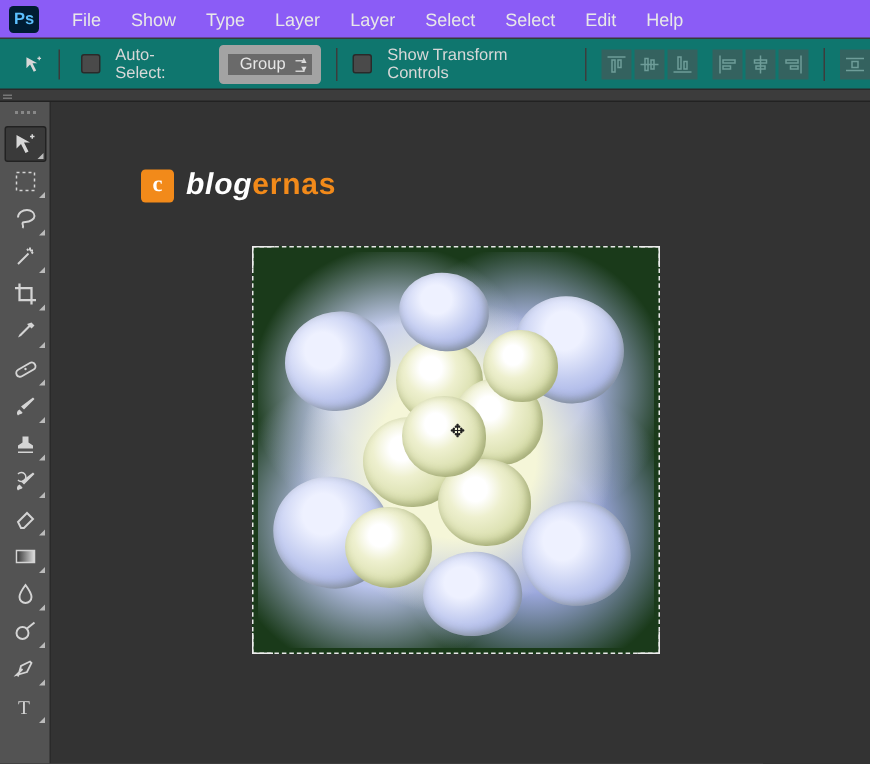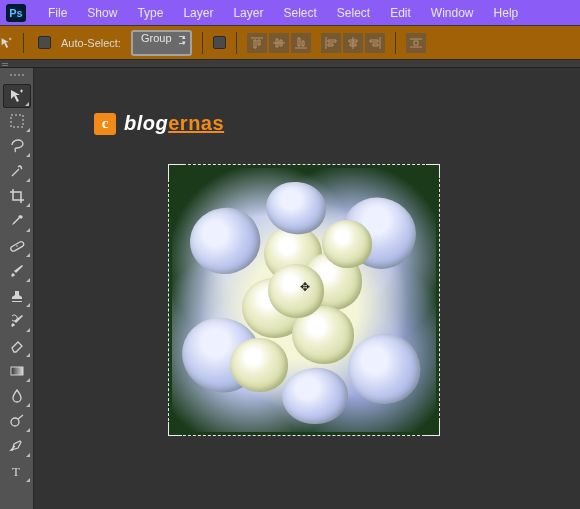--- a/index.html
+++ b/index.html
@@ -35,47 +35,48 @@
   }
   .menu-item {
     padding: 4px 8px;
     font-size: 12px;
     color: #e8e8e8;
     cursor: default;
   }
   
   .optionsbar {
     height: 34px;
-    background: #a16207;
+    background: #0f766e;
     border-bottom: 1px solid #2a2a2a;
     display: flex;
     align-items: center;
+    padding-left: 16px;
     gap: 10px;
   }
   .tool-indicator {
     width: 24px; height: 20px;
     display: flex; align-items: center; justify-content: center;
     border-right: 1px solid #3a3a3a;
     padding-right: 10px;
     margin-right: 4px;
   }
   .checkbox {
     width: 13px; height: 13px;
     border: 1px solid #2a2a2a;
     background: #4a4a4a;
     border-radius: 2px;
   }
   .opt-label { font-size: 11px; color: #d8d8d8; }
   .dropdown {
     background: #6a6a6a;
-    border: 2px solid #a3a3a3;
+    border: 6px solid #a3a3a3;
     border-radius: 3px;
     height: 26px;
     padding: 0 18px 0 8px;
-    display: flex; 
+    display: flex; align-items: center;
     font-size: 11px;
     position: relative;
     color: #e6e6e6;
   }
   .dropdown::after {
     content: "";
     position: absolute;
     right: 5px; top: 4px;
     width: 6px; height: 8px;
     background:
@@ -155,21 +156,21 @@
     left: 60px; top: 44px;
     display:flex; align-items:center; gap:8px;
   }
   .wm-badge{
     width:22px;height:22px;background:#f28a1a;border-radius:3px;
     color:#fff;font-weight:bold;font-size:15px;text-align:center;line-height:21px;
     font-family: Georgia, serif;
   }
   .wm-text{font-size:20px;font-weight:700;letter-spacing:0.5px;}
   .wm-text .p1{color:#ffffff;font-style:italic;}
-  .wm-text .p2{color:#f28a1a;text-decoration:underline;}
+  .wm-text .p2{color:#f28a1a;}
   .selection {
     position:absolute;
     left: 134px; top: 96px;
     width: 272px; height: 272px;
     border: 1px dashed #e8e8e8;
     background: #1a3a1a;
   }
   .selection::before,
   .selection::after,
   .sel-tr, .sel-bl {
@@ -208,39 +209,39 @@
 <div class="menubar">
   <div class="ps-logo">Ps</div>
   <div class="menu-item">File</div>
   <div class="menu-item">Show</div>
   <div class="menu-item">Type</div>
   <div class="menu-item">Layer</div>
   <div class="menu-item">Layer</div>
   <div class="menu-item">Select</div>
   <div class="menu-item">Select</div>
   <div class="menu-item">Edit</div>
-  <div class="menu-item">Window</div>
   <div class="menu-item">Help</div>
 </div>
 
 <div class="optionsbar">
   <div class="tool-indicator">
     <svg width="16" height="16" viewBox="0 0 16 16">
         <path d="M2 2 L2 11 L5 8 L8 14 L10 13 L7 7 L11 7 Z" fill="#d8d8d8"></path>
         <path d="M11 3h3M12.5 1.5v3" stroke="#d8d8d8" stroke-width="1"></path>
       </svg>
   </div>
   <div class="checkbox"></div>
   <span class="opt-label">Auto-Select:</span>
   <div class="dropdown">
     <span>Group</span>
     <span class="arrows">▴<br>▾</span>
   </div>
   <div class="sep"></div>
   <div class="checkbox"></div>
+  <span class="opt-label">Show Transform Controls</span>
   <div class="sep"></div>
   <div class="align-group">
     <div class="align-btn">
         <svg width="14" height="14">
           <path d="M1 2h12M4 4h2v8h-2zM8 4h2v5h-2z" fill="none" stroke="#bdbdbd"></path>
         </svg>
       </div>
     <div class="align-btn">
         <svg width="14" height="14">
           <path d="M1 7h12M4 3h2v8h-2zM8 4h2v6h-2z" fill="none" stroke="#bdbdbd"></path>

